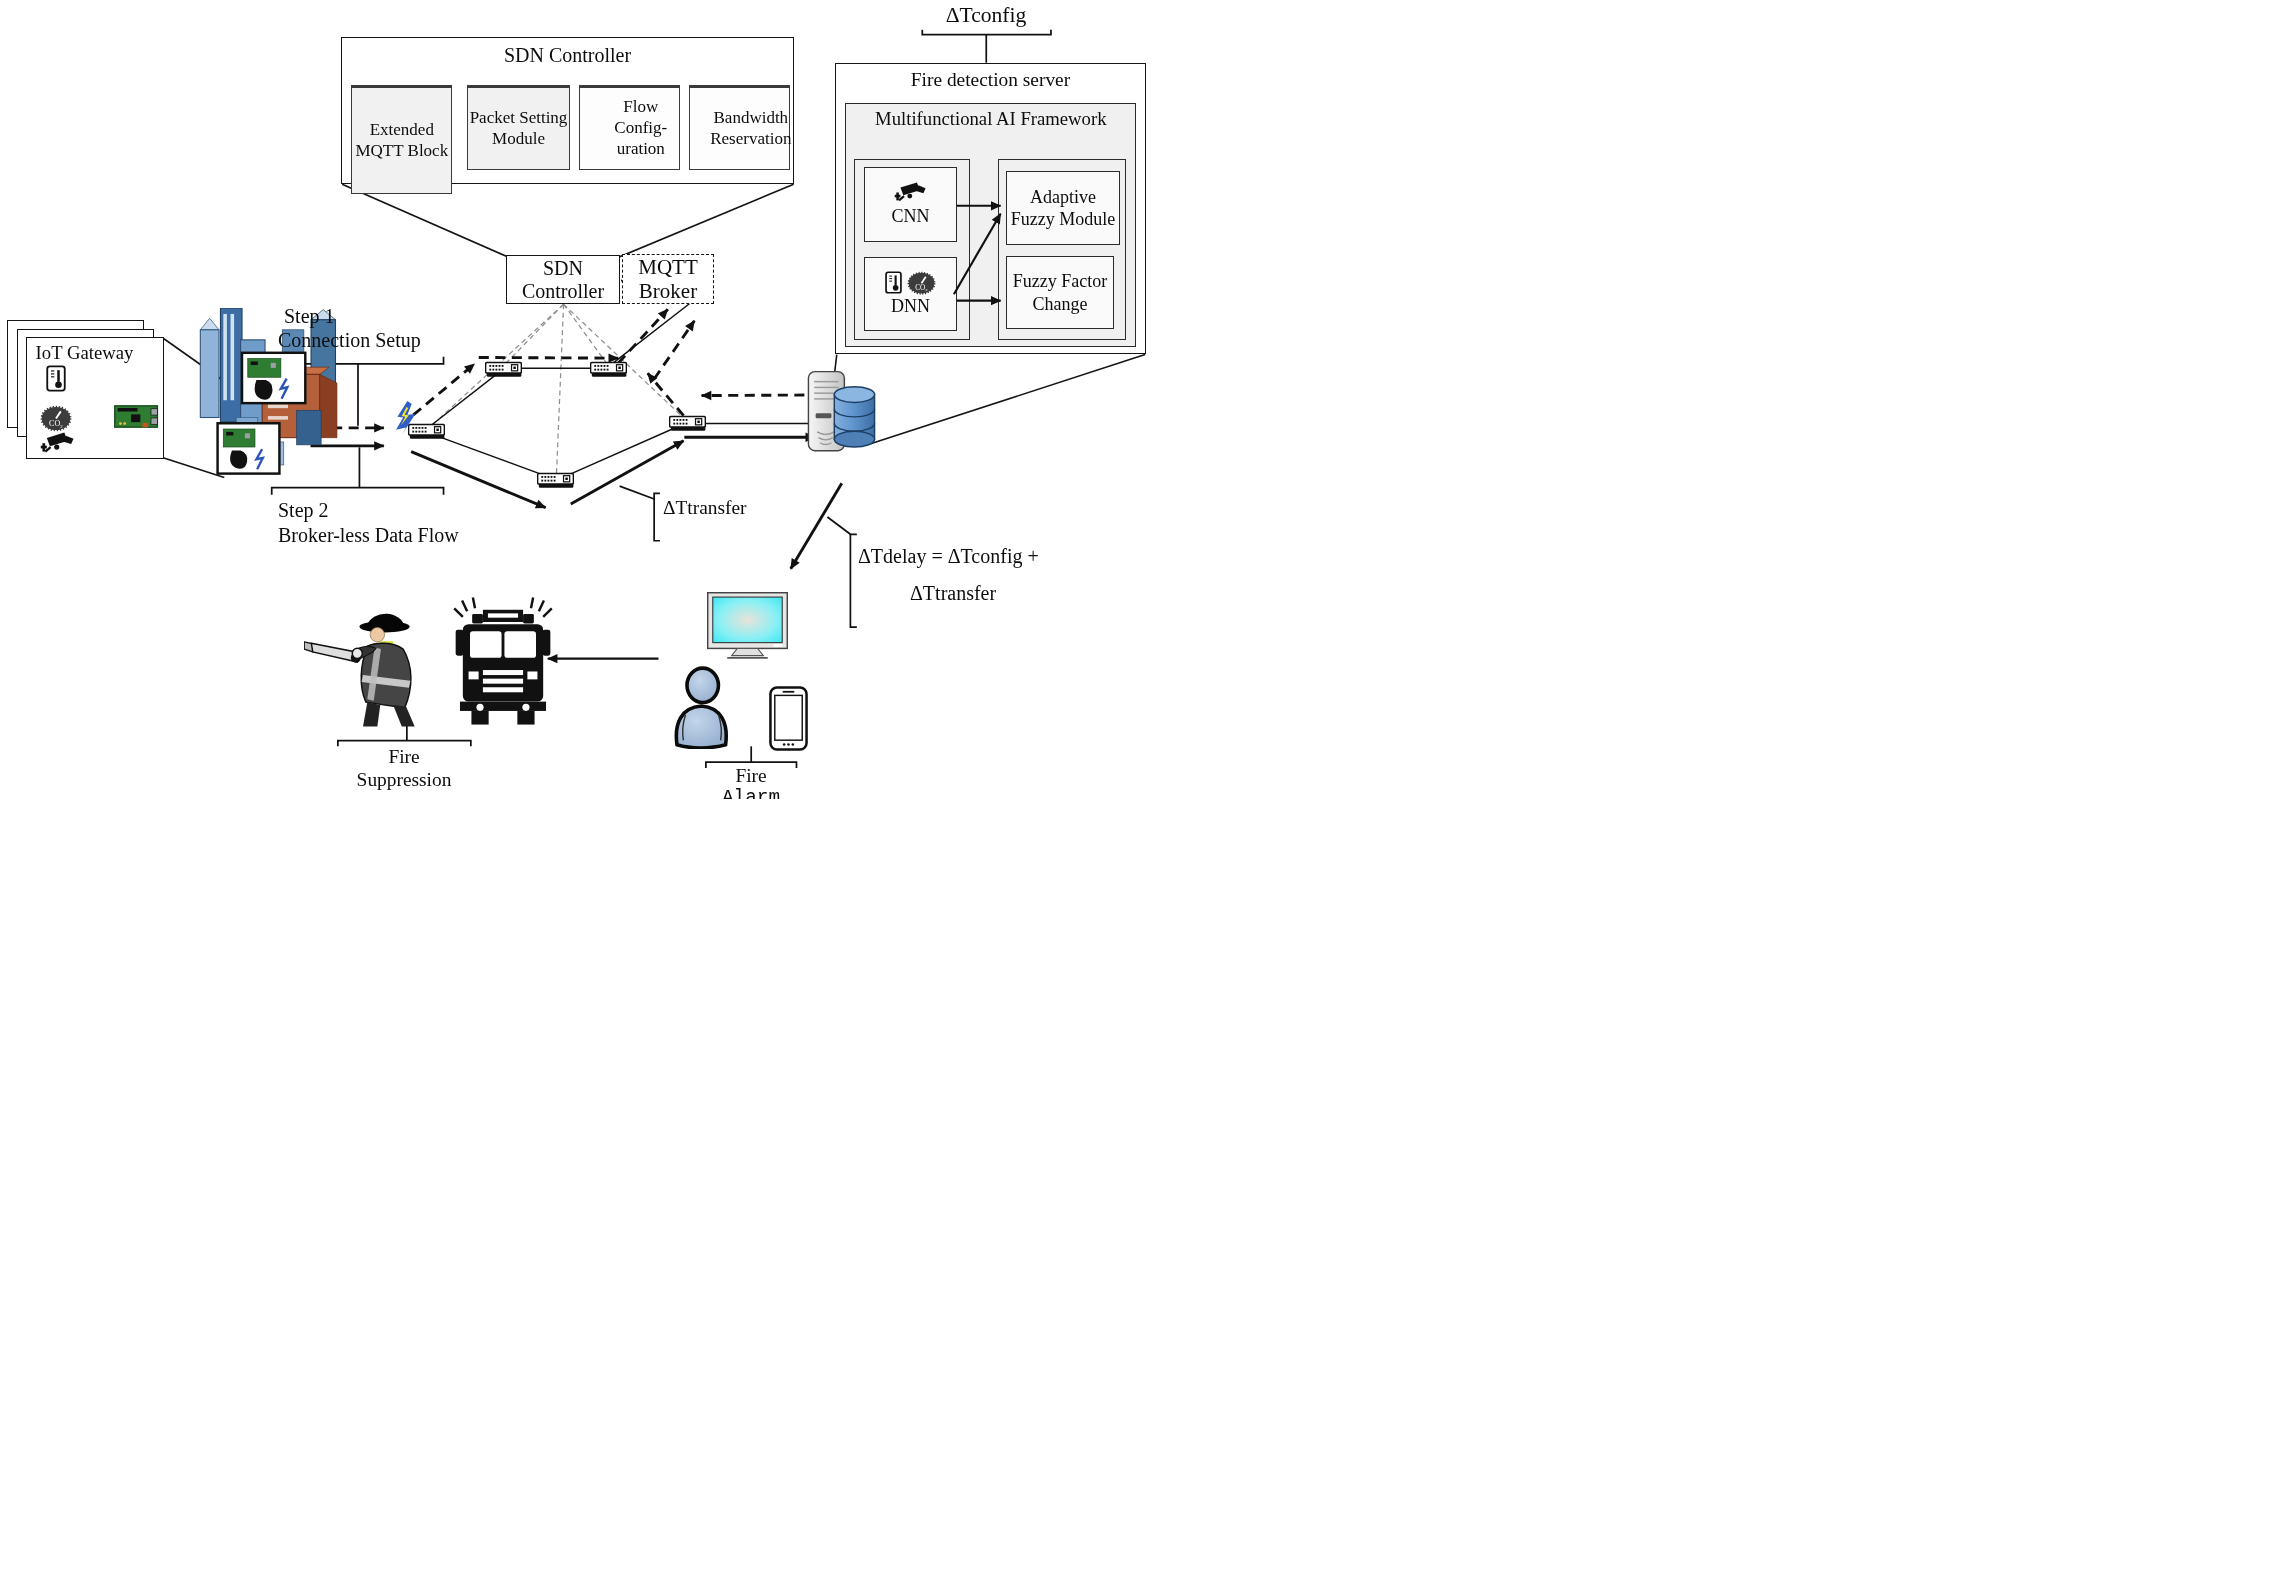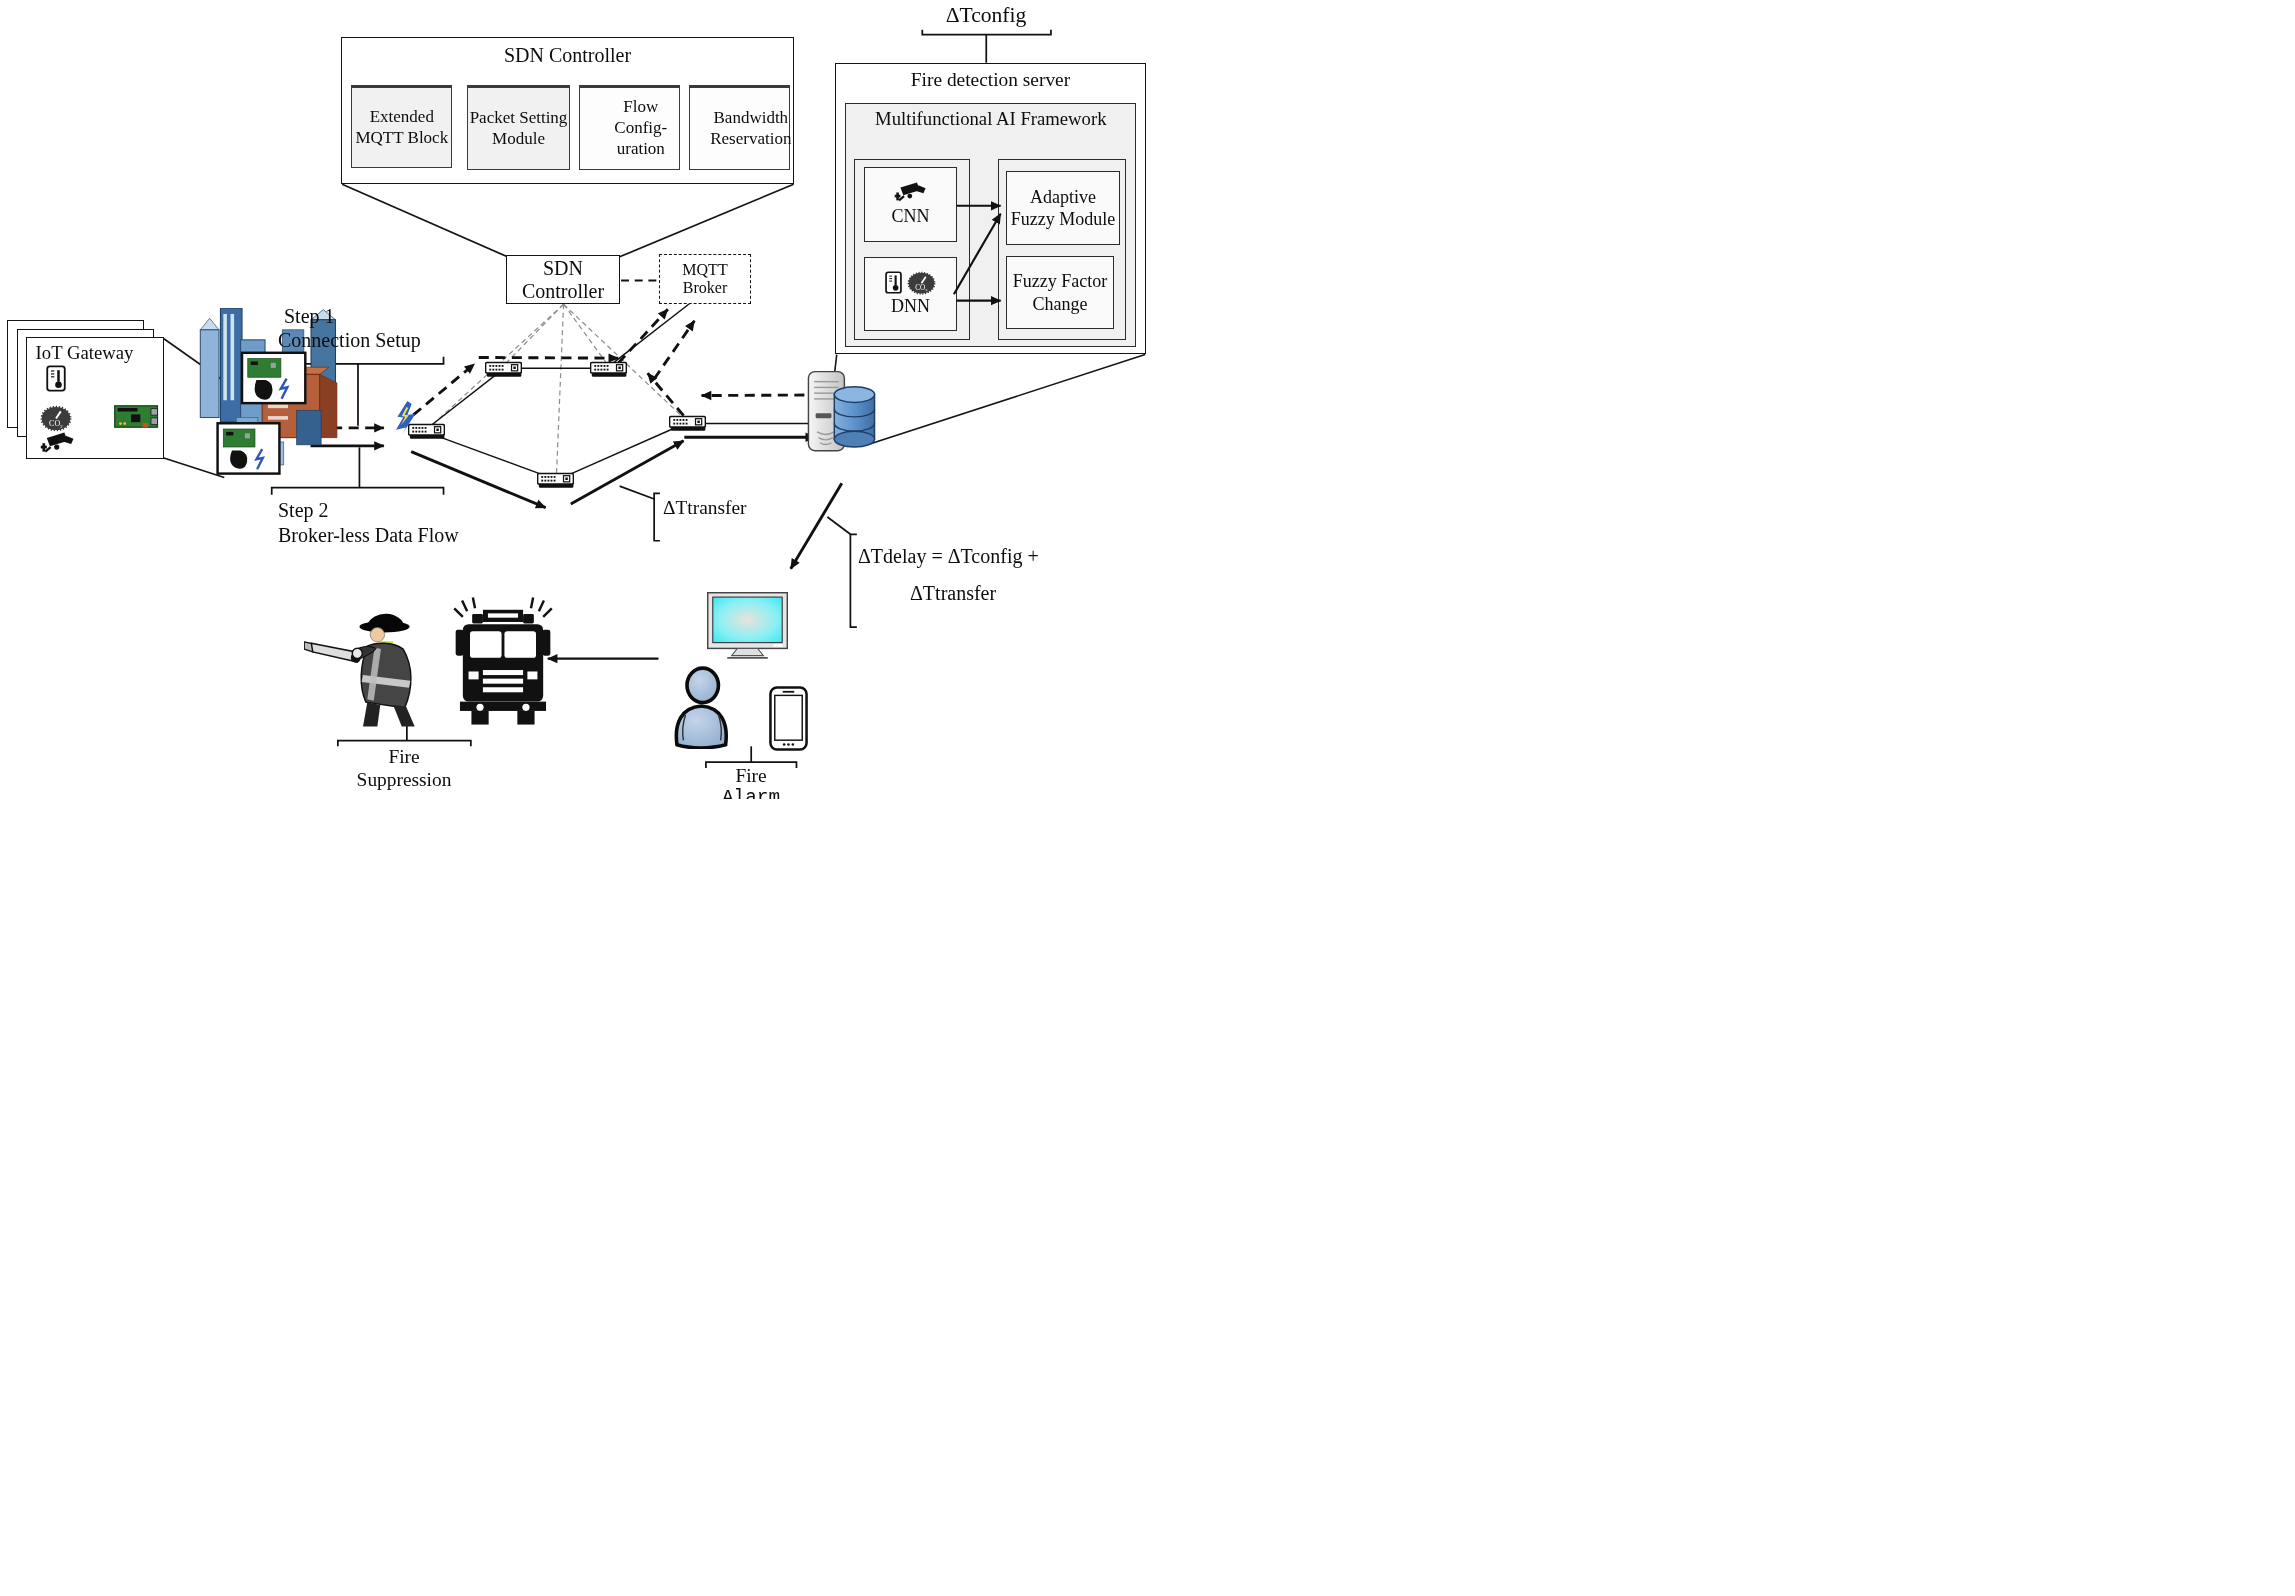--- a/index.html
+++ b/index.html
@@ -117,29 +117,29 @@
   <svg class="layer" width="1148" height="799" style="z-index:5" viewBox="0 0 1597 1111">
     <g stroke="#111" stroke-width="3" fill="none">
       <line x1="1331" y1="286" x2="1392" y2="286" marker-end="url(#ah)"></line>
       <line x1="1327" y1="409" x2="1392" y2="297" marker-end="url(#ah)"></line>
       <line x1="1331" y1="418" x2="1392" y2="418" marker-end="url(#ah)"></line>
     </g>
   </svg>
 
   <div class="box" style="left:341px;top:37px;width:453px;height:147px;">
     <div style="text-align:center;font-size:20px;margin-top:5.8px;">SDN Controller</div>
-    <div class="module m-gray" style="left:9.3px;top:47px;width:101px;height:83px;">Extended MQTT Block</div>
+    <div class="module m-gray" style="left:9.3px;top:47px;width:101px;height:109px;">Extended MQTT Block</div>
     <div class="module m-gray" style="left:125px;top:47px;width:103px;height:85px;">Packet Setting Module</div>
     <div class="module m-white" style="left:237px;top:47px;width:101px;height:85px;">Flow Config- uration</div>
     <div class="module m-white" style="left:347px;top:47px;width:101px;height:85px;">Bandwidth Reservation</div>
   </div>
 
   <div class="box center-flex" style="left:506px;top:255px;width:114px;height:49px;font-size:20px;line-height:1.15;">SDN Controller</div>
 
-  <div class="box center-flex" style="left:659px;top:254px;width:92px;height:50px;border-style:dashed;font-size:16px;line-height:1.15;">MQTT Broker</div>
+  <div class="box center-flex" style="left:622px;top:254px;width:92px;height:50px;border-style:dashed;font-size:21px;line-height:1.15;">MQTT Broker</div>
 
   <div class="box" style="left:835px;top:63px;width:311px;height:291px;">
     <div style="text-align:center;font-size:19.4px;margin-top:5px;">Fire detection server</div>
     <div class="gray" style="position:absolute;left:9.3px;top:39px;width:291px;height:244px;border:1.4px solid #2b2b2b;box-sizing:border-box;">
       <div style="text-align:center;font-size:18.7px;line-height:1.2;margin:4.3px 21.6px 0;">Multifunctional AI Framework</div>
     </div>
     <div class="inner-box gray" style="left:18px;top:95px;width:116px;height:181px;"></div>
     <div class="inner-box gray" style="left:162px;top:95px;width:128px;height:181px;"></div>
 
     <div class="inner-box ai-cell" style="left:28px;top:103px;width:93px;height:75px;">

